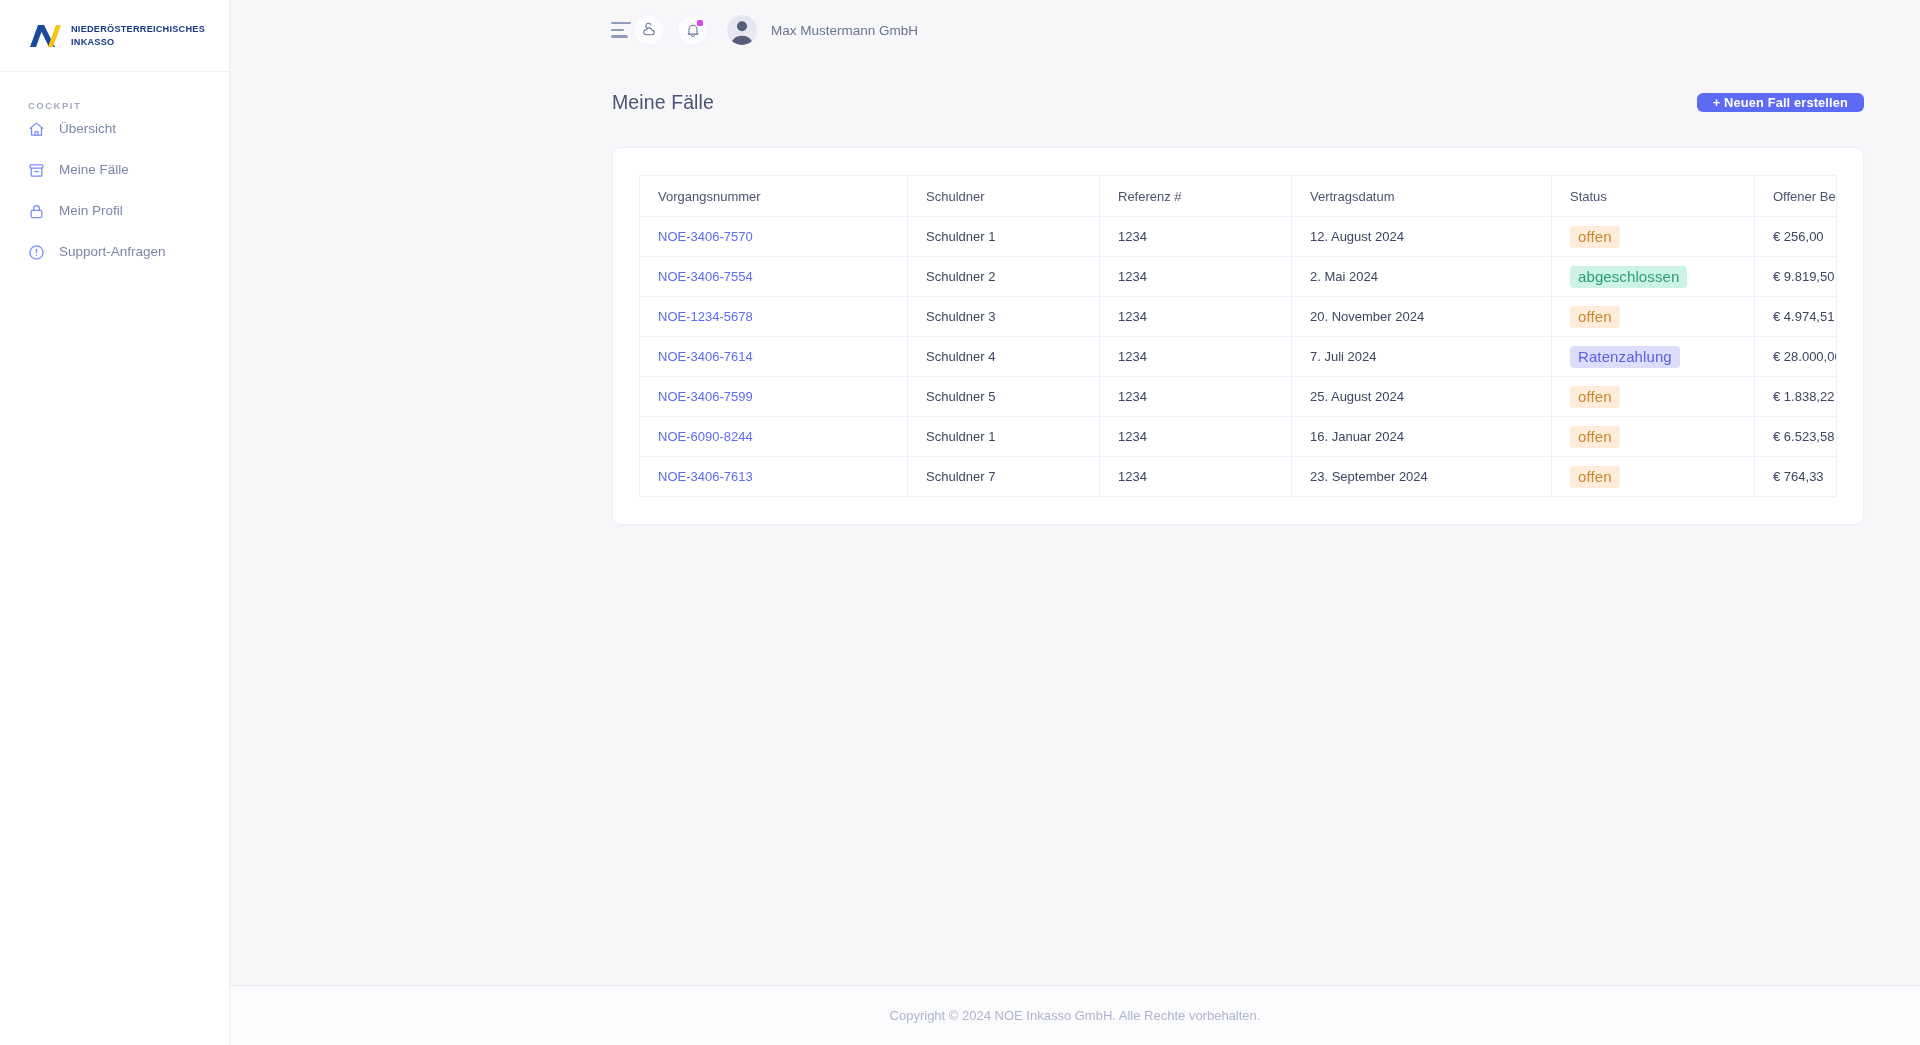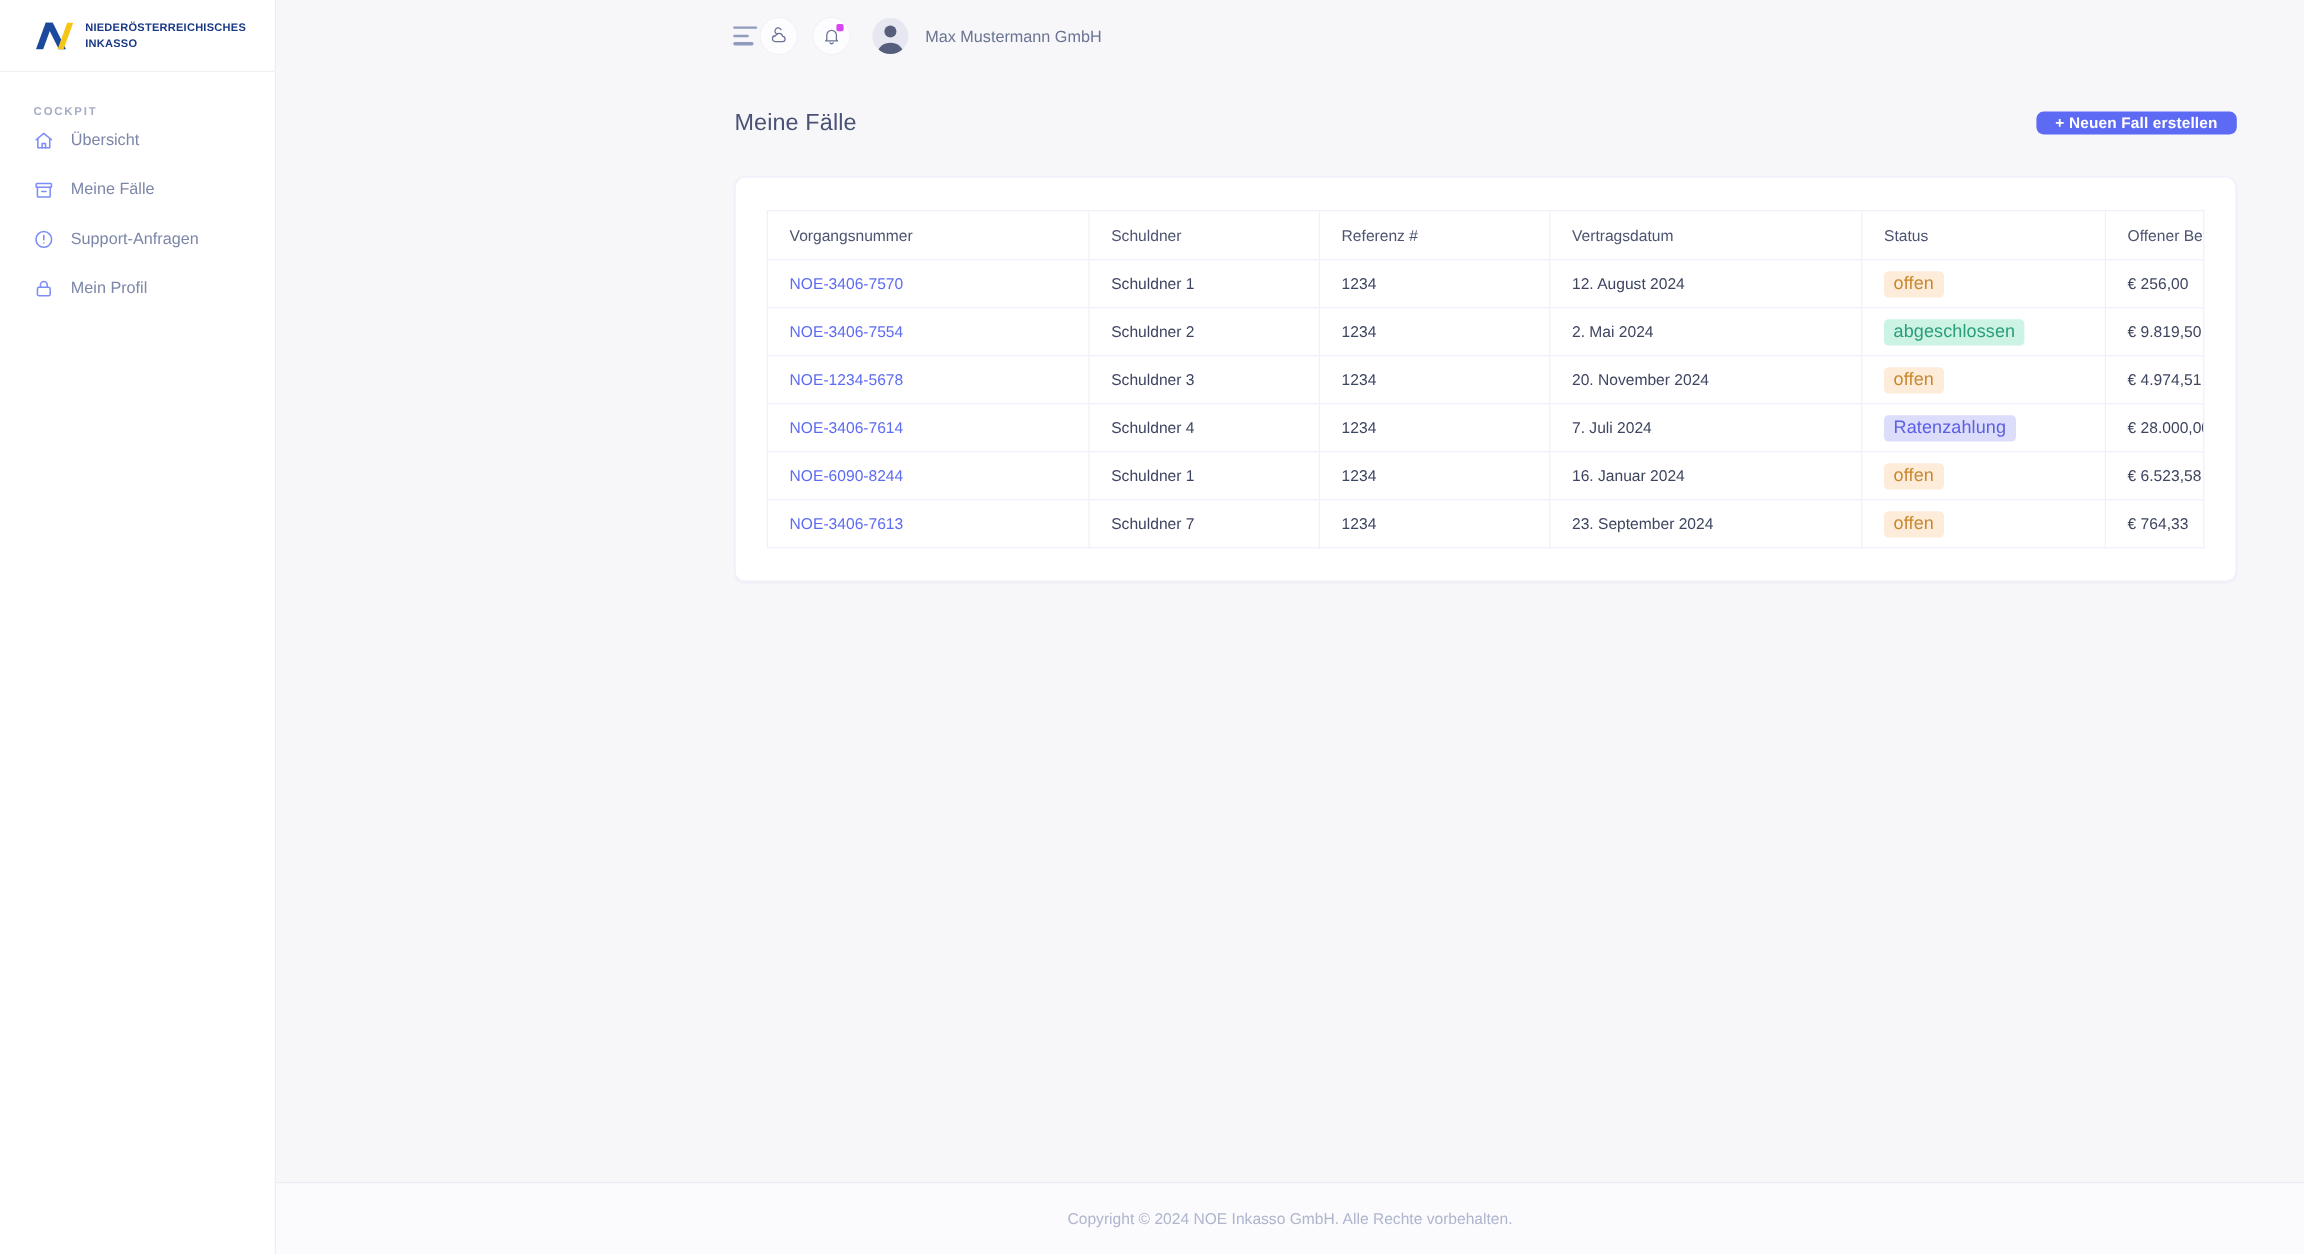--- a/index.html
+++ b/index.html
@@ -21,21 +21,21 @@
   
   .sidebar {
     width: 230px;
     flex: 0 0 230px;
     background: #ffffff;
     border-right: 1px solid #ebedf3;
     display: flex;
     flex-direction: column;
   }
   .brand {
-    height: 60px;
+    height: 72px;
     display: flex;
     align-items: center;
     padding-left: 28px;
     border-bottom: 1px solid #eef0f5;
   }
   .brand-mark { width: 34px; height: 26px; flex: 0 0 34px; }
   .brand-text {
     margin-left: 9px;
     font-size: 9.2px;
     font-weight: 700;
@@ -274,36 +274,36 @@
             <path d="M4.5 8.5V19a1 1 0 0 0 1 1h13a1 1 0 0 0 1-1V8.5"></path>
             <path d="M9.5 13.5h5"></path>
           </svg>
         </span>
         <span>Meine Fälle</span>
       </a>
 
       <a class="nav-item">
         <span class="nav-icon">
           <svg viewBox="0 0 24 24" fill="none" stroke="currentColor" stroke-width="1.8" stroke-linecap="round" stroke-linejoin="round">
+            <rect x="4.5" y="10.5" width="15" height="10" rx="2"></rect>
+            <path d="M8 10.5V7.6a4 4 0 0 1 8 0v2.9"></path>
+          </svg>
+        </span>
+        <span>Mein Profil</span>
+      </a>
+
+      <a class="nav-item">
+        <span class="nav-icon">
+          <svg viewBox="0 0 24 24" fill="none" stroke="currentColor" stroke-width="1.8" stroke-linecap="round" stroke-linejoin="round">
             <circle cx="12" cy="12" r="9.2"></circle>
             <path d="M12 7.5v5"></path>
             <path d="M12 16.2h.01"></path>
           </svg>
         </span>
         <span>Support-Anfragen</span>
-      </a>
-
-      <a class="nav-item">
-        <span class="nav-icon">
-          <svg viewBox="0 0 24 24" fill="none" stroke="currentColor" stroke-width="1.8" stroke-linecap="round" stroke-linejoin="round">
-            <rect x="4.5" y="10.5" width="15" height="10" rx="2"></rect>
-            <path d="M8 10.5V7.6a4 4 0 0 1 8 0v2.9"></path>
-          </svg>
-        </span>
-        <span>Mein Profil</span>
       </a>
 
     </nav>
   </aside>
 
   <div class="main">
 
     <header class="topbar">
       <div class="topbar-left">
         <div class="hamburger">
@@ -400,20 +400,28 @@
               </tr>
               <tr>
                 <td><a class="case-link">NOE-3406-7614</a></td>
                 <td>Schuldner 4</td>
                 <td>1234</td>
                 <td>7. Juli 2024</td>
                 <td><span class="badge ratenzahlung">Ratenzahlung</span></td>
                 <td>€ 28.000,00</td>
               </tr>
               <tr>
+                <td><a class="case-link">NOE-3406-7599</a></td>
+                <td>Schuldner 5</td>
+                <td>1234</td>
+                <td>25. August 2024</td>
+                <td><span class="badge offen">offen</span></td>
+                <td>€ 1.838,22</td>
+              </tr>
+              <tr>
                 <td><a class="case-link">NOE-6090-8244</a></td>
                 <td>Schuldner 1</td>
                 <td>1234</td>
                 <td>16. Januar 2024</td>
                 <td><span class="badge offen">offen</span></td>
                 <td>€ 6.523,58</td>
               </tr>
               <tr>
                 <td><a class="case-link">NOE-3406-7613</a></td>
                 <td>Schuldner 7</td>

